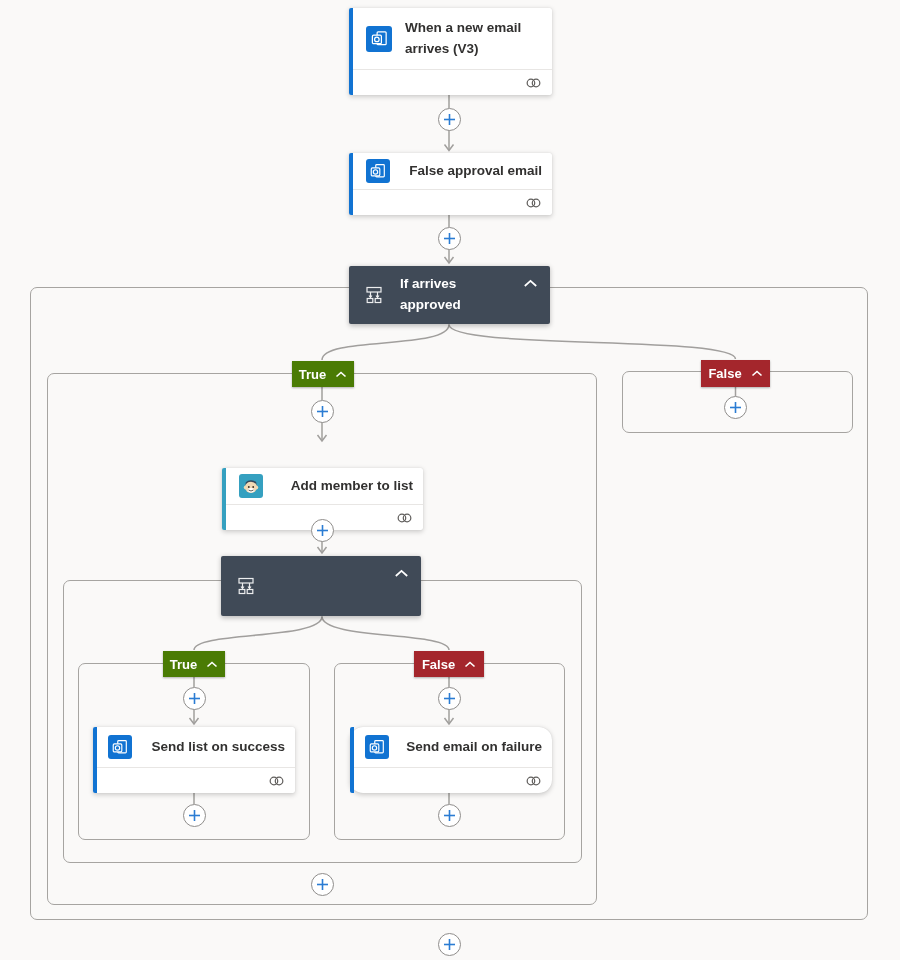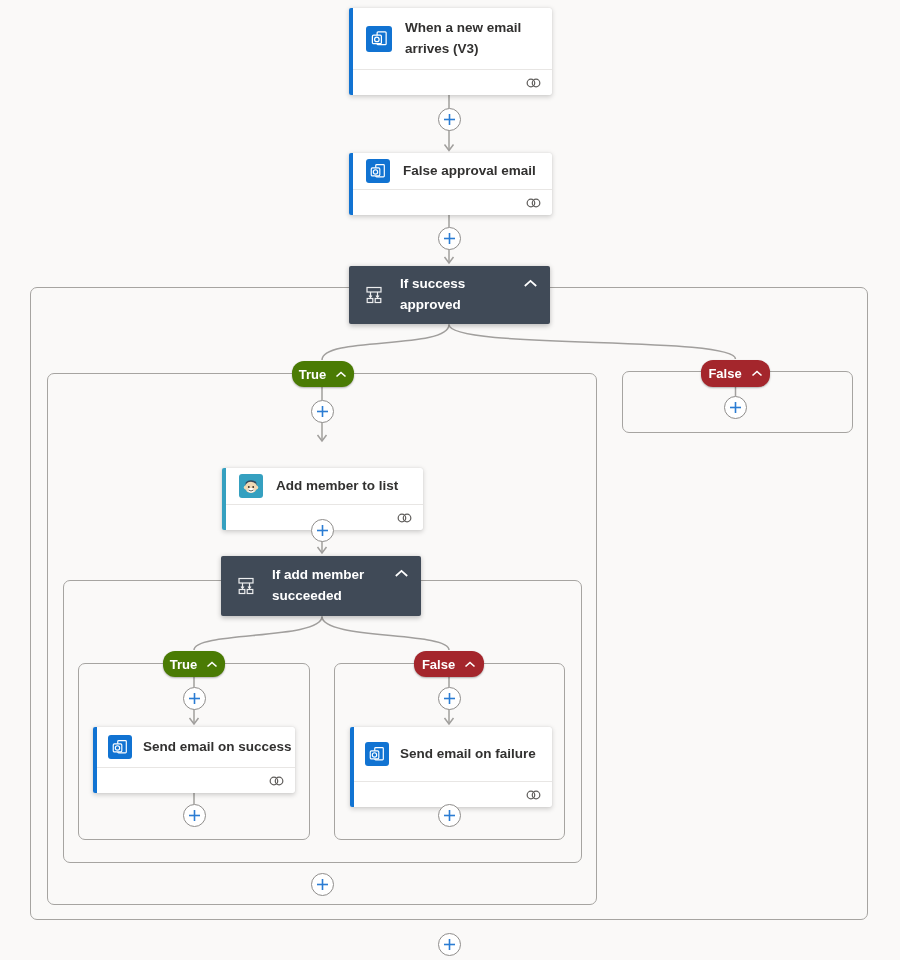--- a/index.html
+++ b/index.html
@@ -18,39 +18,39 @@
   #connectors path,#connectors polyline{fill:none;stroke:#a19f9d;stroke-width:1.5;}
   
   .card{
     position:absolute;background:#ffffff;border-radius:2px;z-index:3;
     box-shadow:0 1.5px 5px rgba(0,0,0,.18),0 0 1px rgba(0,0,0,.15);
     display:flex;flex-direction:column;box-sizing:border-box;cursor:pointer;
   }
   .accent{position:absolute;left:0;top:0;bottom:0;width:4px;border-radius:2px 0 0 2px;}
   .accent.blue{background:#1173d2;}
   .accent.teal{background:#35a0c0;}
-  .card-body{flex:1;display:flex;align-items:center;gap:13px;padding:0 0 0 17px;}
+  .card-body{flex:1;display:flex;align-items:center;gap:13px;padding:0 10px 0 17px;justify-content:space-between;}
   .app-icon{width:26px;height:26px;border-radius:3px;flex:0 0 auto;
     display:flex;align-items:center;justify-content:center;}
   .app-icon.blue{background:#1173d2;}
   .app-icon.teal{background:#35a0c0;}
   .card-title{font-size:13.5px;font-weight:700;color:#323130;line-height:1.5;}
   .card-footer{height:25px;border-top:1px solid #e8e6e4;display:flex;
     align-items:center;justify-content:flex-end;padding:0 10px;}
   
   .condition-card{
     position:absolute;background:#404a57;border-radius:2px;z-index:3;
     box-shadow:0 1.5px 5px rgba(0,0,0,.25);display:flex;align-items:center;
     gap:16px;padding:0 12px 0 15px;box-sizing:border-box;cursor:pointer;
   }
   .condition-title{font-size:13.5px;font-weight:700;color:#ffffff;line-height:1.55;max-width:112px;}
   .collapse-btn{position:absolute;top:13px;right:12px;cursor:pointer;line-height:0;}
   
   .branch-badge{
-    position:absolute;height:26px;border-radius:12px;z-index:4;cursor:pointer;
+    position:absolute;height:26px;border-radius:0;z-index:4;cursor:pointer;
     display:flex;align-items:center;justify-content:center;gap:9px;
     color:#fff;font-size:13px;font-weight:700;box-shadow:0 1px 2px rgba(0,0,0,.3);
     box-sizing:border-box;
   }
   .badge-true{background:#4a7b04;}
   .badge-false{background:#a4262c;}
   
   .plus-btn{
     position:absolute;width:23px;height:23px;border-radius:50%;z-index:4;
     background:#fff;border:1px solid #8f8d8b;box-sizing:border-box;
@@ -144,21 +144,21 @@
     <svg width="20" height="20" viewBox="0 0 20 20">
       <rect x="3" y="2.5" width="14" height="4.5" fill="none" stroke="#fff" stroke-width="1.2"></rect>
       <line x1="6.5" y1="7" x2="6.5" y2="12" stroke="#fff" stroke-width="1.2"></line>
       <line x1="13.5" y1="7" x2="13.5" y2="12" stroke="#fff" stroke-width="1.2"></line>
       <polyline points="5,10.5 6.5,12.6 8,10.5" fill="none" stroke="#fff" stroke-width="1.1"></polyline>
       <polyline points="12,10.5 13.5,12.6 15,10.5" fill="none" stroke="#fff" stroke-width="1.1"></polyline>
       <rect x="3.2" y="13.5" width="5.6" height="4" fill="none" stroke="#fff" stroke-width="1.2"></rect>
       <rect x="11.2" y="13.5" width="5.6" height="4" fill="none" stroke="#fff" stroke-width="1.2"></rect>
     </svg>
   </span>
-  <span class="condition-title">If success approved</span>
+  <span class="condition-title">If arrives approved</span>
   <span class="collapse-btn">
     <svg width="15" height="9" viewBox="0 0 15 9">
       <polyline points="1.8,7 7.5,1.8 13.2,7" fill="none" stroke="#fff" stroke-width="1.7"></polyline>
     </svg>
   </span>
 </div>
 
 <div class="branch-badge badge-true" style="left:292px;top:361px;width:62px;">
   <span>True</span>
   <span style="line-height:0;">
@@ -208,21 +208,20 @@
     <svg width="20" height="20" viewBox="0 0 20 20">
       <rect x="3" y="2.5" width="14" height="4.5" fill="none" stroke="#fff" stroke-width="1.2"></rect>
       <line x1="6.5" y1="7" x2="6.5" y2="12" stroke="#fff" stroke-width="1.2"></line>
       <line x1="13.5" y1="7" x2="13.5" y2="12" stroke="#fff" stroke-width="1.2"></line>
       <polyline points="5,10.5 6.5,12.6 8,10.5" fill="none" stroke="#fff" stroke-width="1.1"></polyline>
       <polyline points="12,10.5 13.5,12.6 15,10.5" fill="none" stroke="#fff" stroke-width="1.1"></polyline>
       <rect x="3.2" y="13.5" width="5.6" height="4" fill="none" stroke="#fff" stroke-width="1.2"></rect>
       <rect x="11.2" y="13.5" width="5.6" height="4" fill="none" stroke="#fff" stroke-width="1.2"></rect>
     </svg>
   </span>
-  <span class="condition-title">If add member succeeded</span>
   <span class="collapse-btn">
     <svg width="15" height="9" viewBox="0 0 15 9">
       <polyline points="1.8,7 7.5,1.8 13.2,7" fill="none" stroke="#fff" stroke-width="1.7"></polyline>
     </svg>
   </span>
 </div>
 
 <div class="branch-badge badge-true" style="left:163px;top:651px;width:62px;">
   <span>True</span>
   <span style="line-height:0;">
@@ -243,33 +242,33 @@
 <div class="card" style="left:93px;top:727px;width:202px;height:66px;">
   <span class="accent blue"></span>
   <div class="card-body" style="padding-left:15px;gap:11px;">
     <span class="app-icon blue" style="width:24px;height:24px;">
       <svg width="18" height="18" viewBox="0 0 20 20">
         <rect x="7.5" y="3" width="9.5" height="13.5" rx="1" fill="none" stroke="#fff" stroke-width="1.3"></rect>
         <rect x="2.5" y="6.5" width="9.5" height="9" rx="1.3" fill="#1173d2" stroke="#fff" stroke-width="1.3"></rect>
         <circle cx="7.2" cy="11" r="2.4" fill="none" stroke="#fff" stroke-width="1.3"></circle>
       </svg>
     </span>
-    <span class="card-title">Send email on success</span>
-  </div>
-  <div class="card-footer">
-    <span style="line-height:0;">
-      <svg width="17" height="14" viewBox="0 0 18 14">
-        <circle cx="6.3" cy="7" r="4" fill="none" stroke="#605e5c" stroke-width="1.3"></circle>
-        <circle cx="11.7" cy="7" r="4" fill="none" stroke="#605e5c" stroke-width="1.3"></circle>
-      </svg>
-    </span>
-  </div>
-</div>
-
-<div class="card" style="left:350px;top:727px;width:202px;height:80px;">
+    <span class="card-title">Send list on success</span>
+  </div>
+  <div class="card-footer">
+    <span style="line-height:0;">
+      <svg width="17" height="14" viewBox="0 0 18 14">
+        <circle cx="6.3" cy="7" r="4" fill="none" stroke="#605e5c" stroke-width="1.3"></circle>
+        <circle cx="11.7" cy="7" r="4" fill="none" stroke="#605e5c" stroke-width="1.3"></circle>
+      </svg>
+    </span>
+  </div>
+</div>
+
+<div class="card" style="left:350px;top:727px;width:202px;height:66px;border-radius:13px;">
   <span class="accent blue"></span>
   <div class="card-body" style="padding-left:15px;gap:11px;">
     <span class="app-icon blue" style="width:24px;height:24px;">
       <svg width="18" height="18" viewBox="0 0 20 20">
         <rect x="7.5" y="3" width="9.5" height="13.5" rx="1" fill="none" stroke="#fff" stroke-width="1.3"></rect>
         <rect x="2.5" y="6.5" width="9.5" height="9" rx="1.3" fill="#1173d2" stroke="#fff" stroke-width="1.3"></rect>
         <circle cx="7.2" cy="11" r="2.4" fill="none" stroke="#fff" stroke-width="1.3"></circle>
       </svg>
     </span>
     <span class="card-title">Send email on failure</span>

